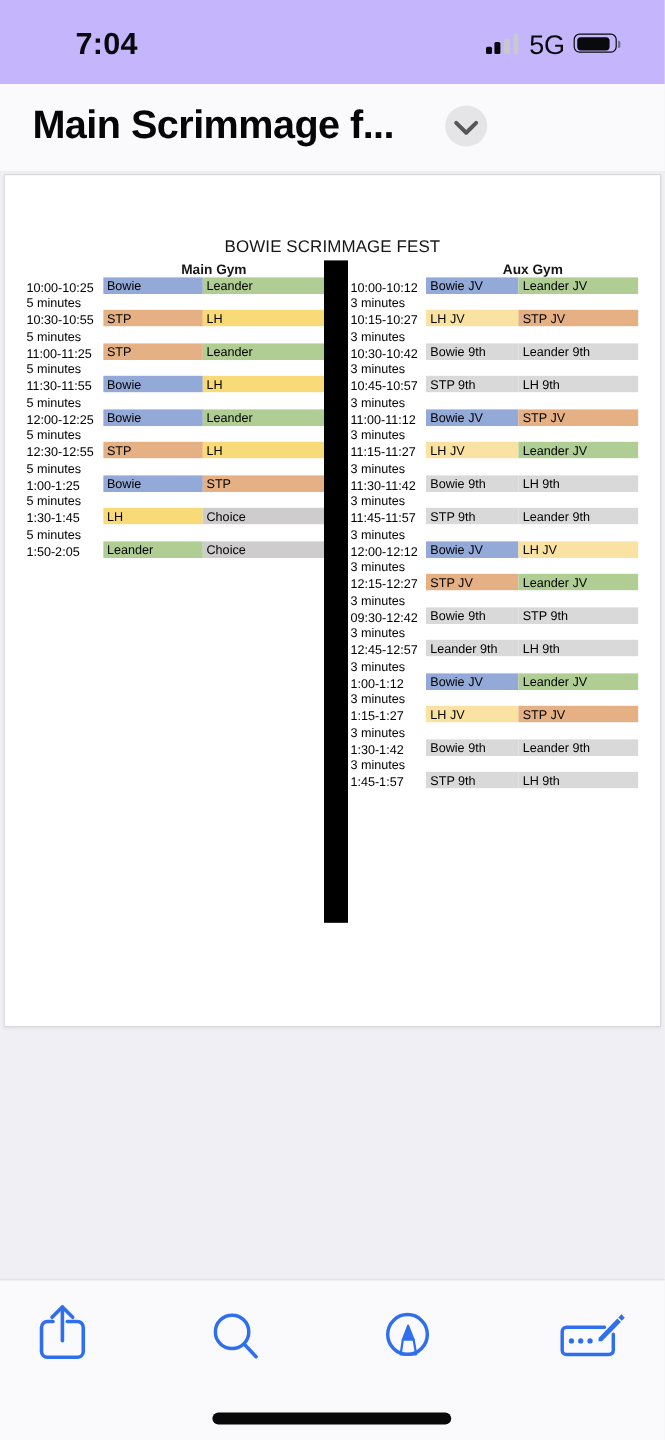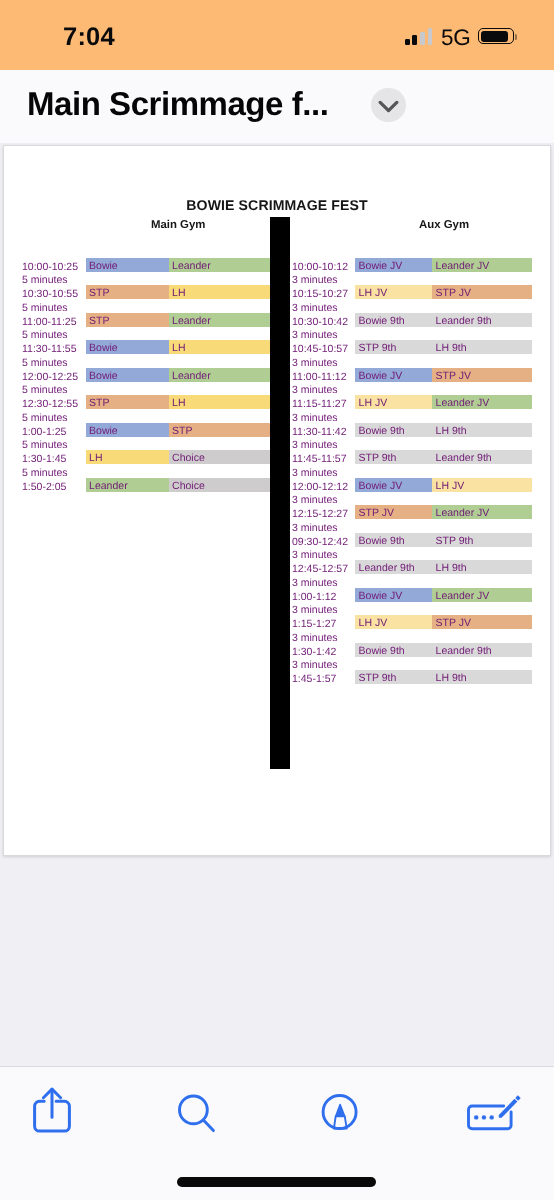--- a/index.html
+++ b/index.html
@@ -7,21 +7,21 @@
   body {
     font-family: "Liberation Sans", sans-serif;
     background:#EFEFF4;
     overflow:hidden;
     -webkit-font-smoothing: antialiased;
     text-rendering: geometricPrecision;
   }
   #root { position:relative; width:554px; height:1200px; }
 
   
-  .statusbar { position:absolute; left:0; top:0; width:554px; height:70px; background:#fdba74; }
+  .statusbar { position:absolute; left:0; top:0; width:554px; height:70px; background:#c4b5fd; }
   .sb-time { position:absolute; left:63px; top:27px; font-size:25.5px; font-weight:600; color:#090A0C; letter-spacing:0.2px; line-height:20px;}
   .sb-right { position:absolute; left:405px; top:26px; height:20px; }
   .sig { position:absolute; left:0; top:0; width:28px; height:19px; }
   .sig i { position:absolute; bottom:0; display:block; width:4.6px; border-radius:1.3px; background:#090A0C; }
   .sig i:nth-child(1){left:0px;  height:6.2px;}
   .sig i:nth-child(2){left:7.3px;height:9.6px;}
   .sig i:nth-child(3){left:15.4px;height:13.3px; background:#C8C9CE;}
   .sig i:nth-child(4){left:22.7px;height:17.2px; background:#C8C9CE;}
   .net { position:absolute; left:36px; top:0px; font-size:22.5px; font-weight:400; color:#090A0C; line-height:24px; letter-spacing:-0.2px;}
   .batt { position:absolute; left:73px; top:2px; width:36px; height:16.4px; border:1.7px solid #0A0A0C; border-radius:5px;}
@@ -33,29 +33,29 @@
   .nav-title { position:absolute; left:27px; top:85px; font-size:33px; font-weight:700; color:#060608; letter-spacing:-0.45px; white-space:nowrap;}
   .chev-btn { position:absolute; left:371px; top:87.5px; width:34.5px; height:34.5px; border-radius:50%; background:#E5E5E7; }
   .chev-btn svg { position:absolute; left:7px; top:12px; }
   .nav-done { position:absolute; left:446px; top:86.5px; font-size:34px; color:#2E6DEE; font-weight:400; letter-spacing:-0.2px;}
   .nav-sep { position:absolute; left:0; top:142.5px; width:554px; height:1px; background:#DCDCE0;}
 
   
   .scroll { position:absolute; left:0; top:143px; width:554px; bottom:134px; background:#EFEFF4; overflow:hidden;}
   .page { position:absolute; left:3px; top:2px; width:548px; height:711px; background:#fff; border:1px solid #D9D9DC; box-shadow:0 1px 3px rgba(0,0,0,.13);}
 
-  .doc-title { position:absolute; left:0; right:0; top:51px; text-align:center; font-size:14.1px; font-weight:700; color:#161616; letter-spacing:.1px;}
+  .doc-title { position:absolute; left:0; right:0; top:51px; text-align:center; font-size:14.1px; font-weight:400; color:#161616; letter-spacing:.1px;}
 
   .blackbar { position:absolute; left:266px; top:71px; width:20px; height:552px; background:#000; }
 
   .gymhdr { position:absolute; font-size:11.4px; font-weight:700; color:#161616; white-space:nowrap;}
   #hdrMain { left:147px; top:72.5px; }
   #hdrAux  { left:415px; top:72.5px; }
 
-  .tbl { position:absolute; font-size:12px; color:#701a75;margin-top:27px;}
+  .tbl { position:absolute; font-size:12px; color:#000000;}
   #tblMain { left:18px; top:84.5px; width:250px; height:235px; }
   #tblAux  { left:288px; top:84.5px; width:246px; height:420px; }
   .row { position:relative; height:13.7px; }
   .tcell { position:absolute; left:0; top:0; width:78px; text-align:left; font-size:10.5px; line-height:19px; white-space:nowrap;}
   .bar { position:absolute; top:0px; height:14px; display:flex; overflow:hidden;}
   .cellA, .cellB { position:relative; height:14px; line-height:16.6px; font-size:10.5px; padding-left:3.6px;}
   .gap { font-size:10.5px; line-height:19px; white-space:nowrap;}
   .cellA, .cellB { white-space:nowrap; overflow:hidden; }
 
   

